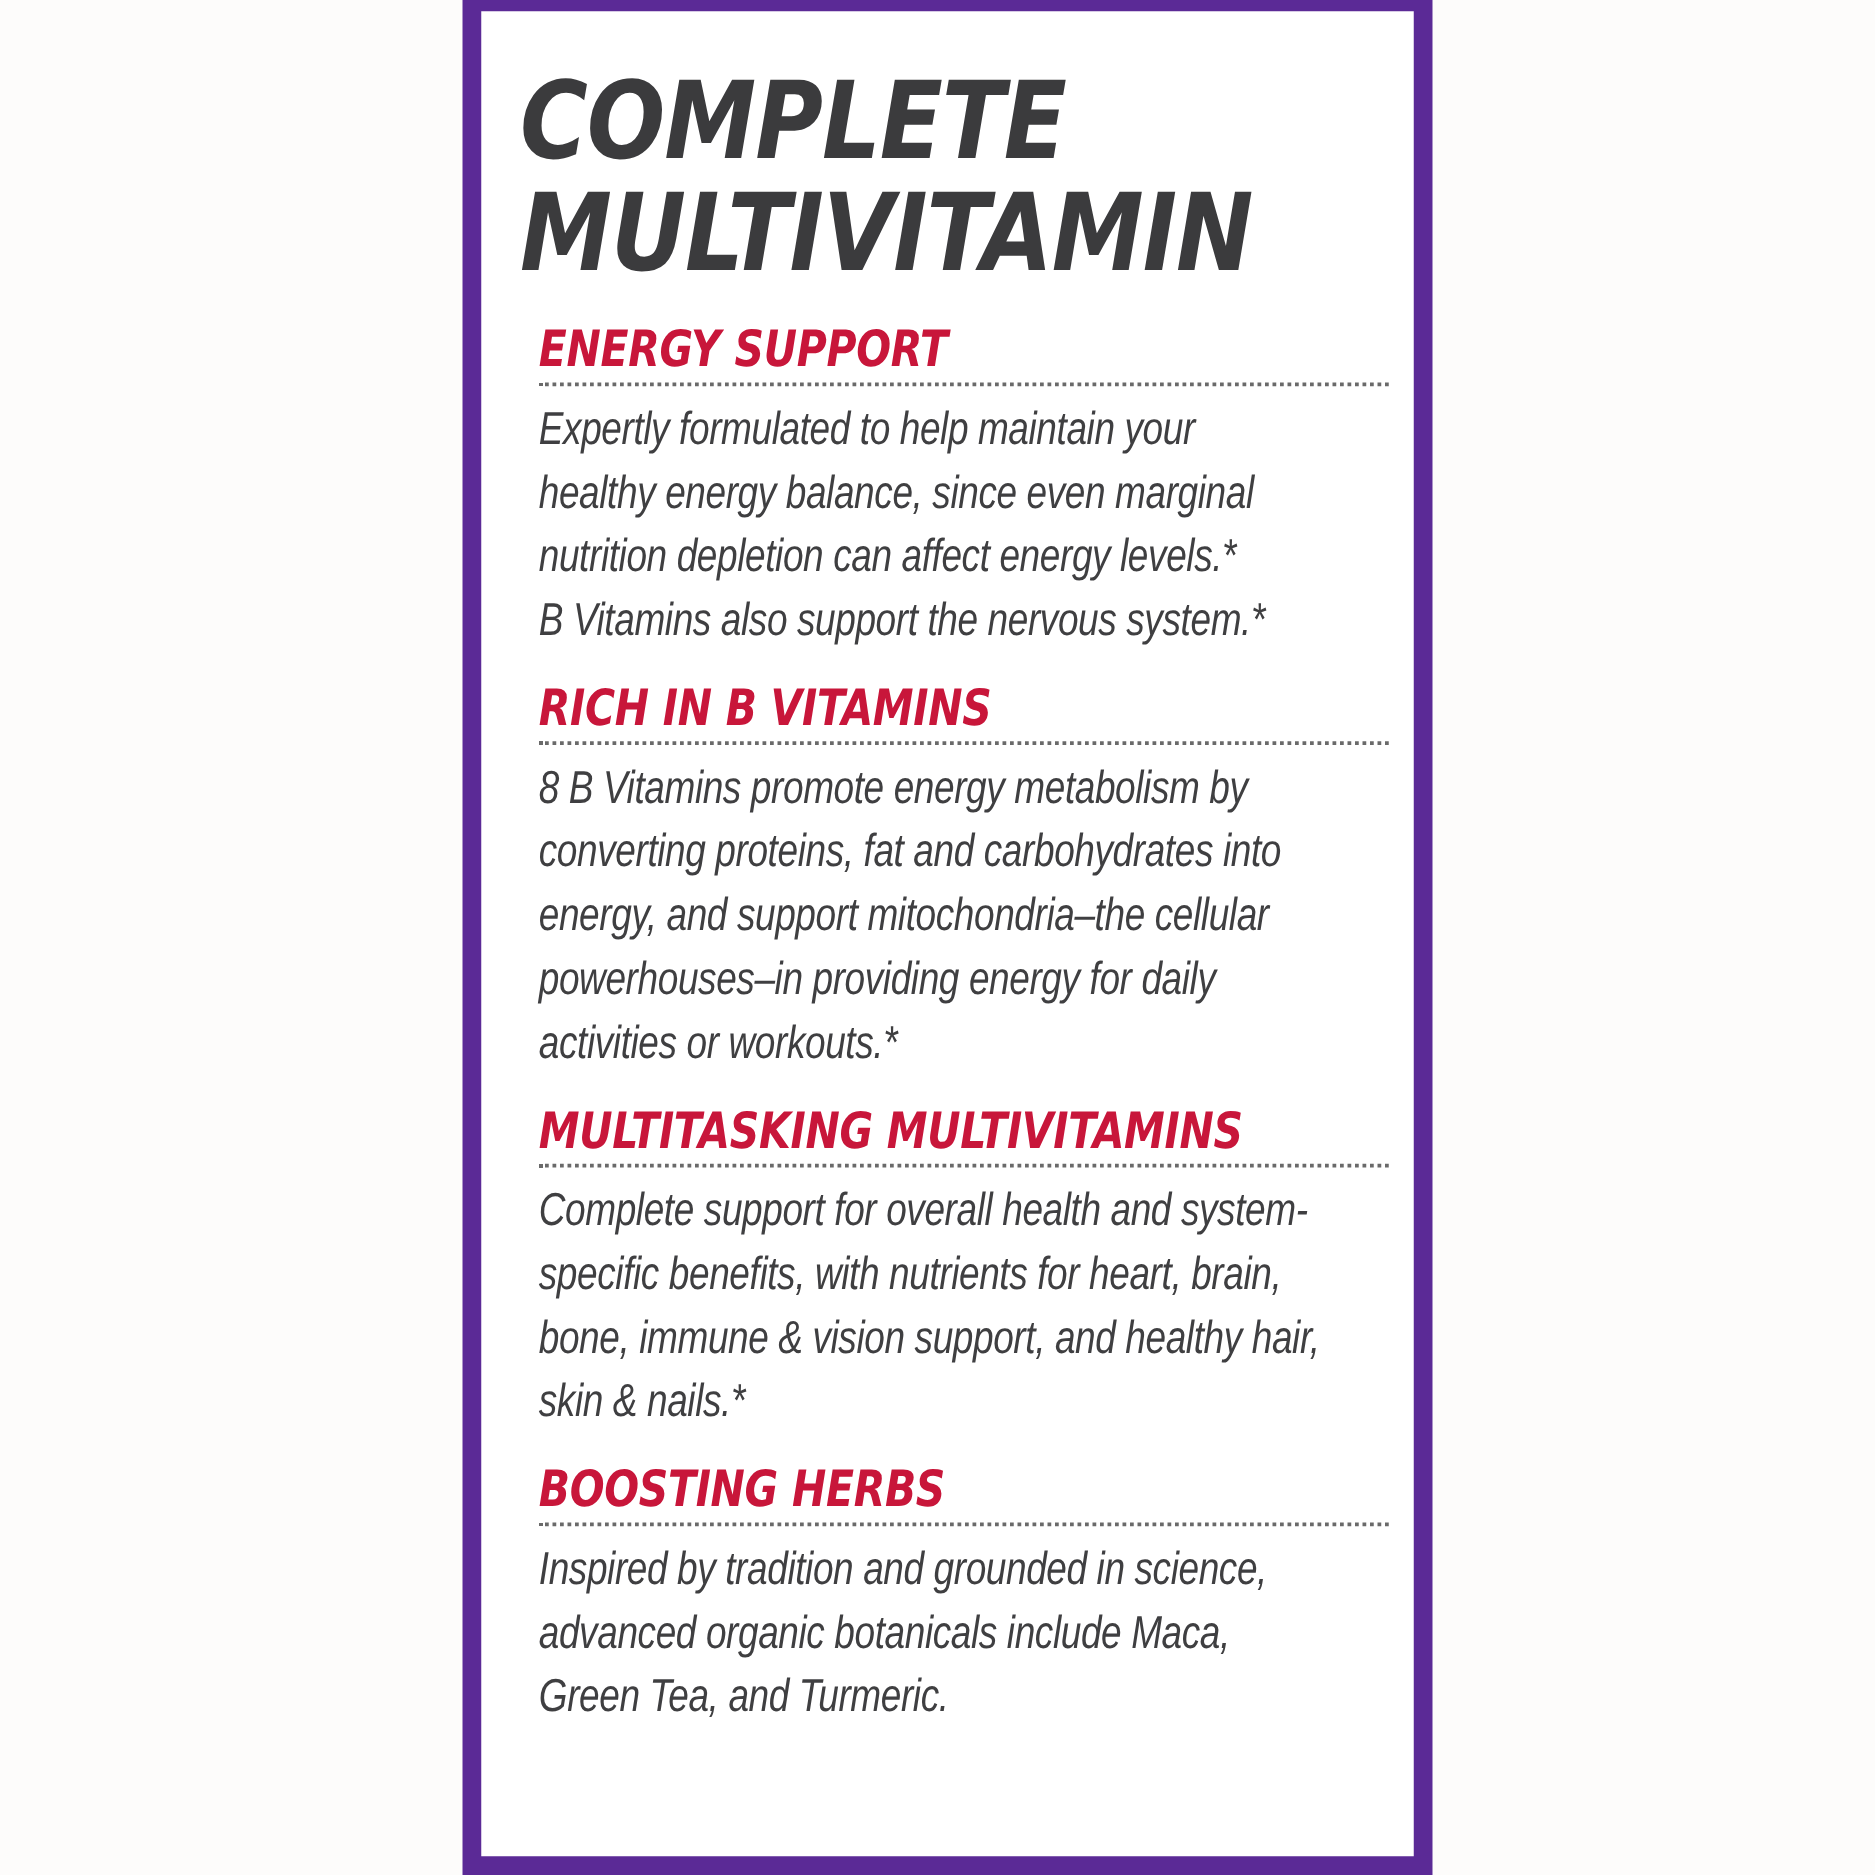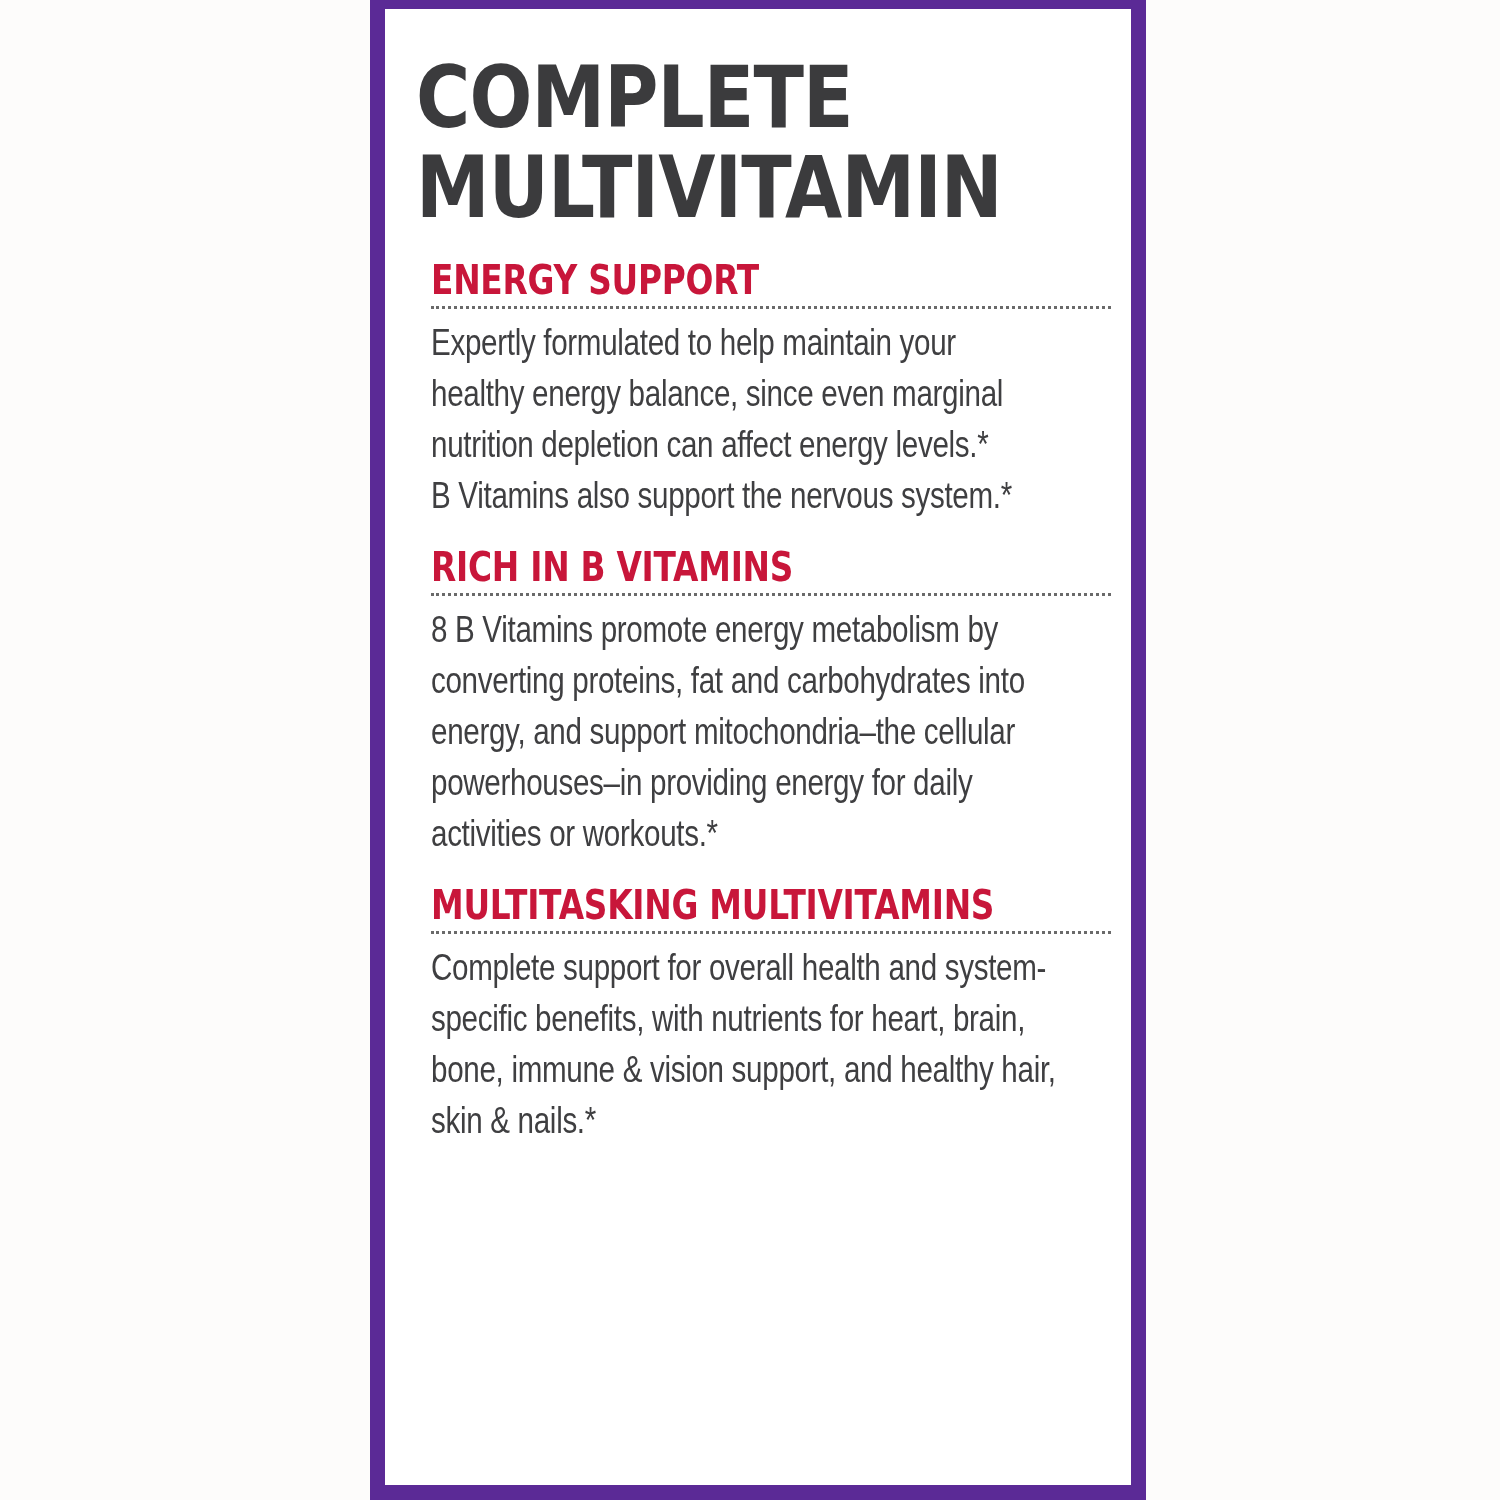--- a/index.html
+++ b/index.html
@@ -8,20 +8,21 @@
     width: 1500px;
     height: 1500px;
     background: #fdfcfb;
     overflow: hidden;
   }
   .page {
     position: relative;
     width: 1500px;
     height: 1500px;
     background: #fdfcfb;
+    font-style: italic;
   }
   .frame {
     position: absolute;
     left: 370px;
     top: -6px;
     width: 746px;
     height: 1476px;
     border: 15px solid #5b2a96;
     background: #ffffff;
     box-sizing: content-box;
@@ -118,14 +119,23 @@
       <h2 class="section-heading">MULTITASKING MULTIVITAMINS</h2>
       <div class="rule" style="margin-top:2px;"></div>
       <p class="section-body" style="margin-top:8px;">
         <span class="body-line">Complete support for overall health and system-</span>
         <span class="body-line">specific benefits, with nutrients for heart, brain,</span>
         <span class="body-line">bone, immune &amp; vision support, and healthy hair,</span>
         <span class="body-line">skin &amp; nails.*</span>
       </p>
     </div>
 
+    <div class="section" style="margin-top:22px;">
+      <h2 class="section-heading">BOOSTING HERBS</h2>
+      <div class="rule" style="margin-top:2px;"></div>
+      <p class="section-body" style="margin-top:8px;">
+        <span class="body-line">Inspired by tradition and grounded in science,</span>
+        <span class="body-line">advanced organic botanicals include Maca,</span>
+        <span class="body-line">Green Tea, and Turmeric.</span>
+      </p>
+    </div>
   </div>
 </div>
 
 </body></html>

